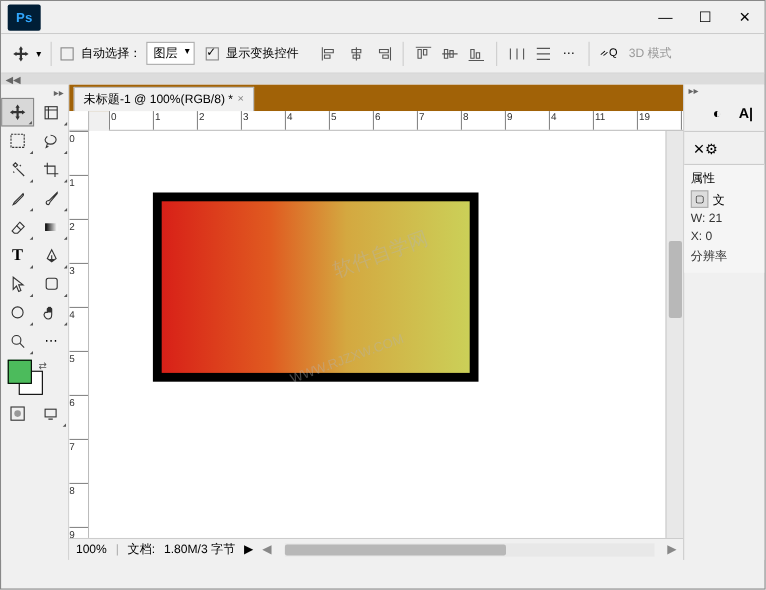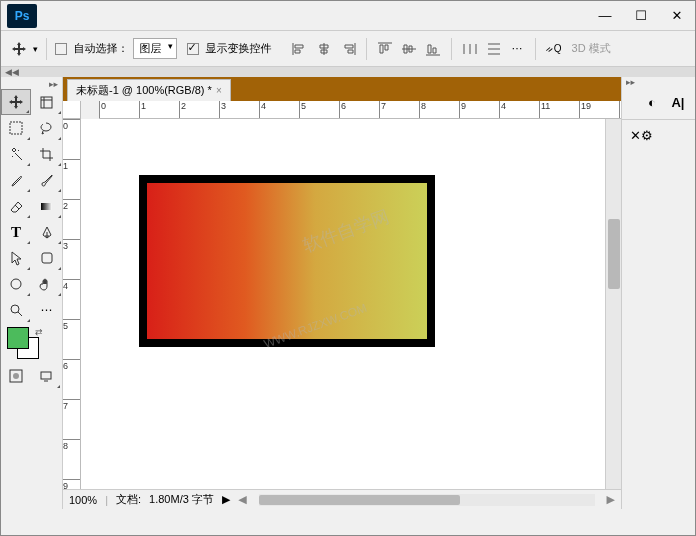--- a/index.html
+++ b/index.html
@@ -324,14 +324,24 @@
   </div>
 
   <div class="rpanel">
     <div class="rp-top">▸▸</div>
     <div class="rp-icons">
       <span class="rp-ico">◐</span>
       <span class="rp-ico" style="font-weight:bold">A|</span>
     </div>
     <div class="rp-sep"></div>
     <div class="rp-tool">✕⚙</div>
+    <div class="rp-panel">
+      <div style="margin-bottom:4px">属性</div>
+      <div class="rp-doc">
+        <span class="rp-doc-ico">▢</span>
+        <span>文</span>
+      </div>
+      <div class="rp-field"><span>W:</span> <span>21</span></div>
+      <div class="rp-field"><span>X:</span> <span>0</span></div>
+      <div class="rp-field">分辨率</div>
+    </div>
   </div>
 </div>
 
 </body></html>

